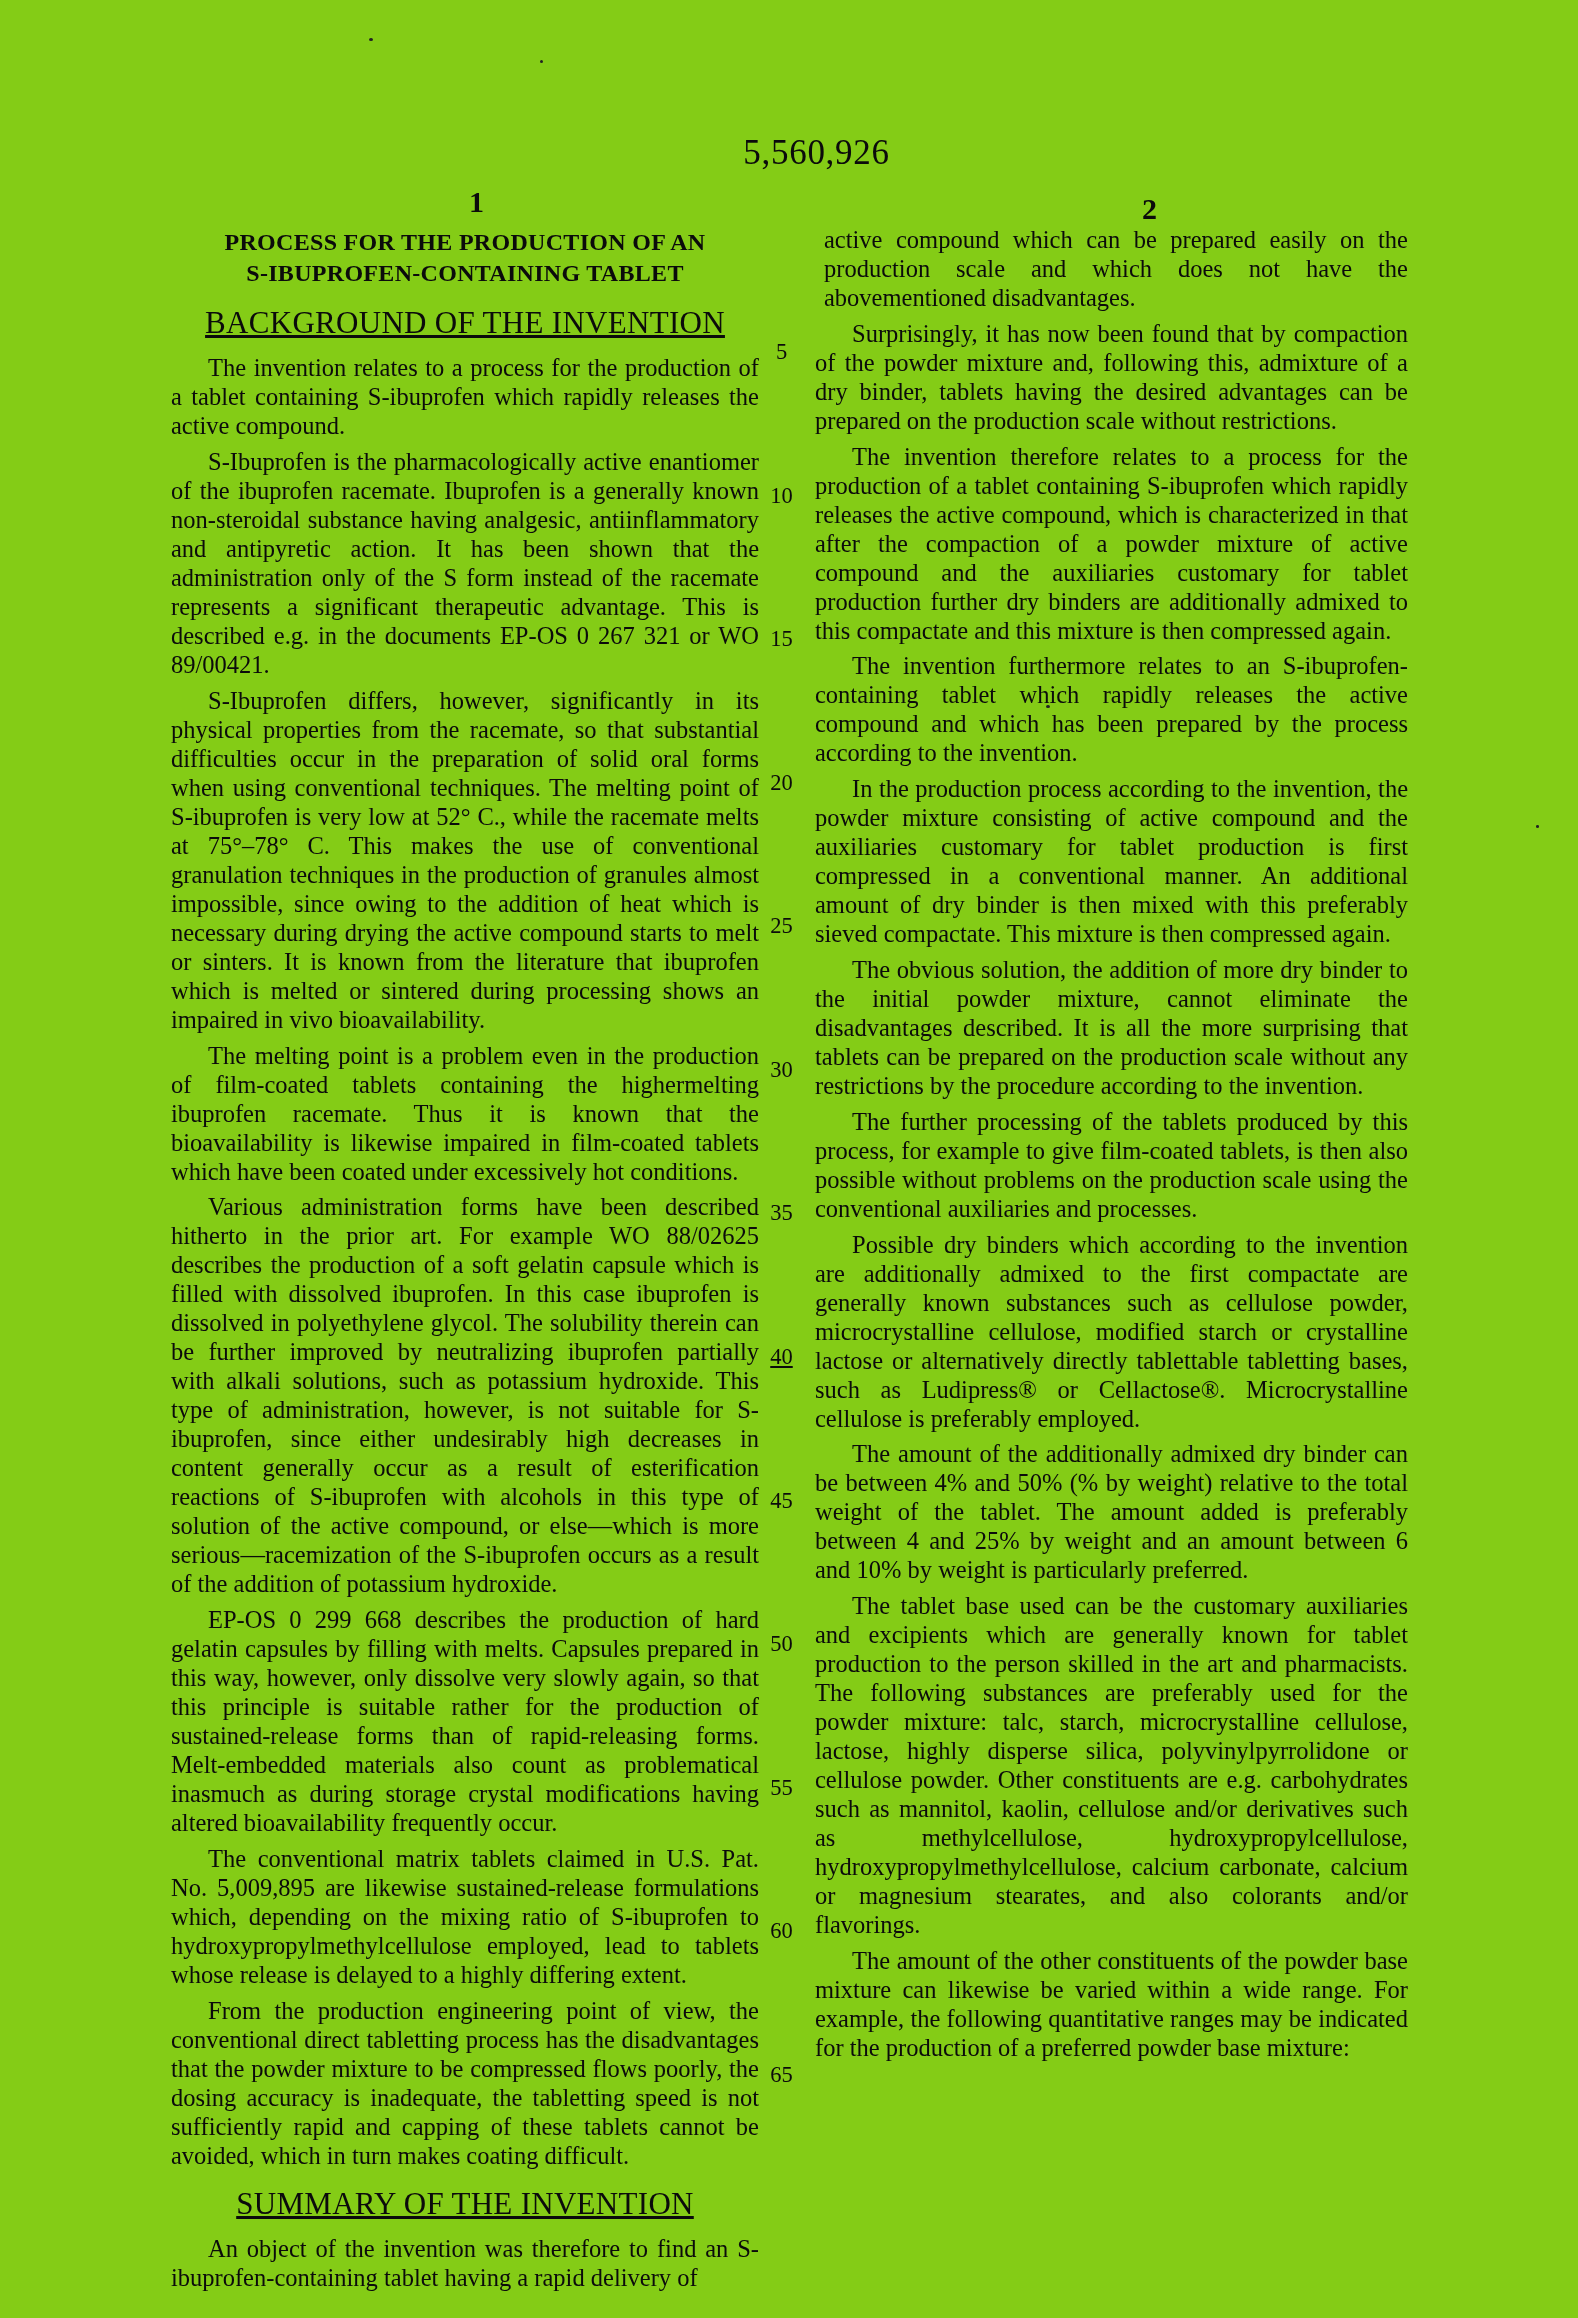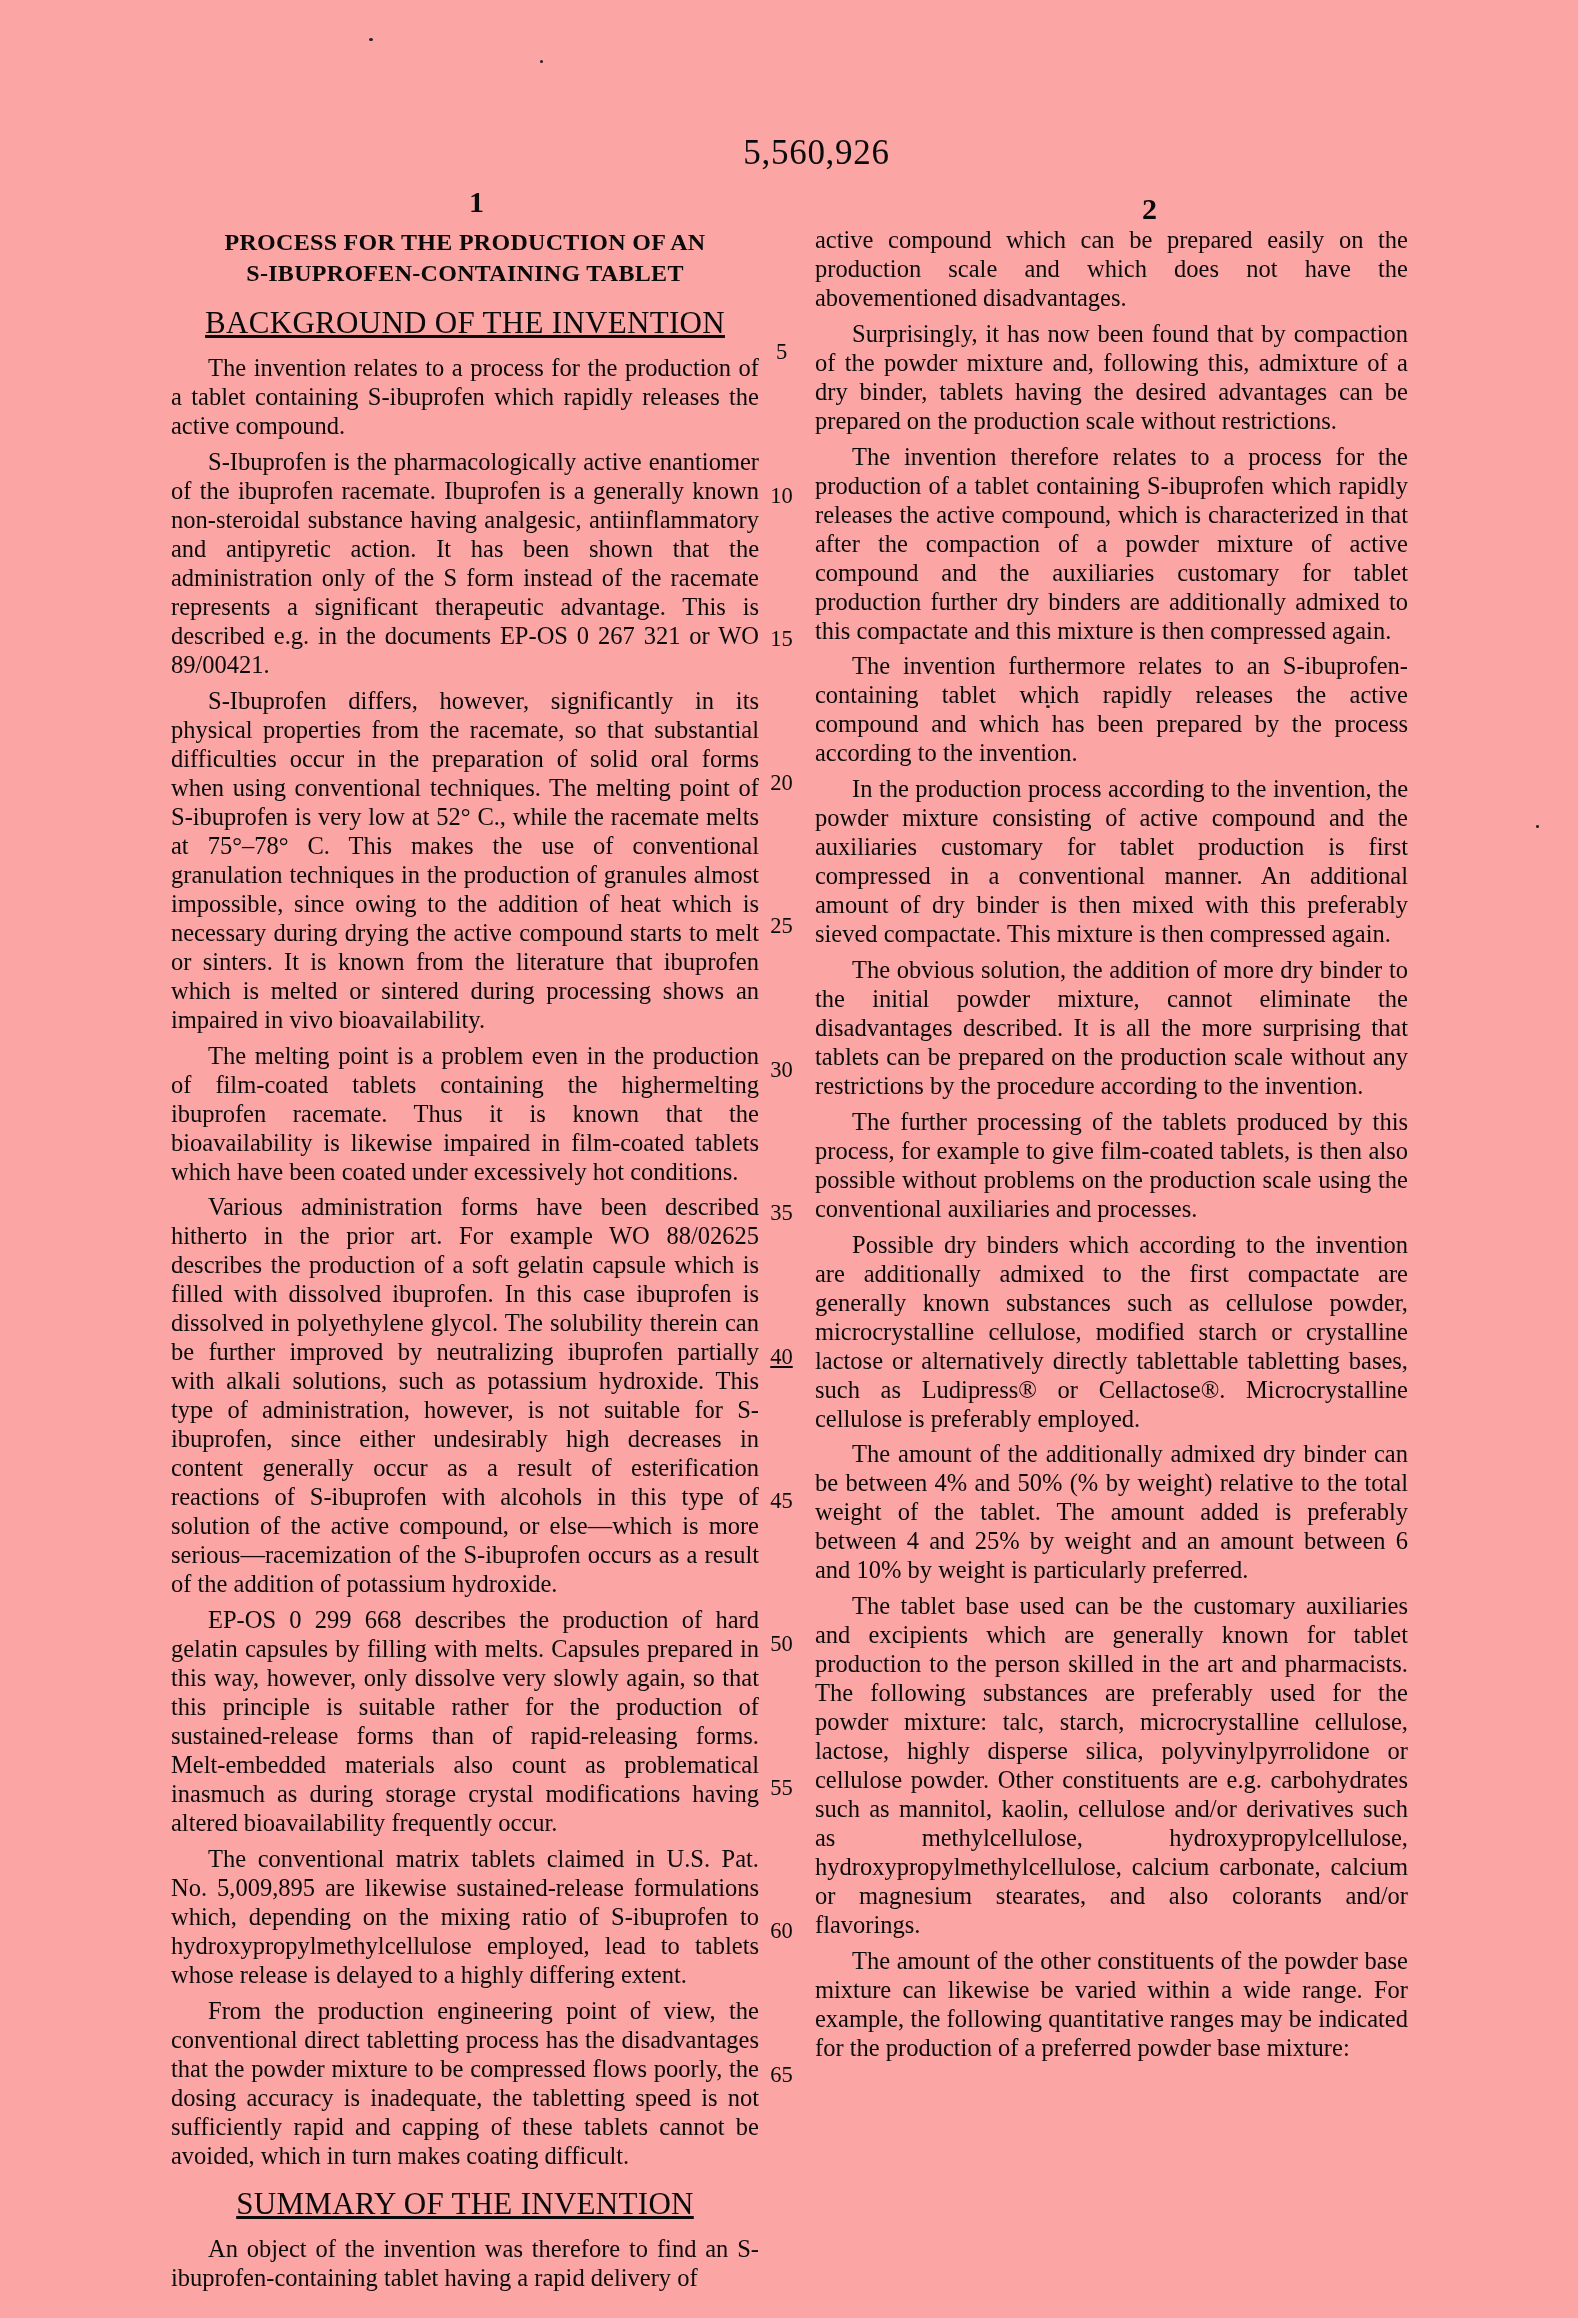--- a/index.html
+++ b/index.html
@@ -4,21 +4,21 @@
 <style>
   html, body {
     margin: 0;
     padding: 0;
     background: #e8e8e8;
   }
   .page {
     position: relative;
     width: 1578px;
     height: 2319px;
-    background: #fca5a5;
+    background: #84cc16;
     font-family: "Liberation Serif", serif;
     color: #0b0b0b;
     overflow: hidden;
   }
   .patent-number {
     position: absolute;
     top: 133px;
     left: 0;
     width: 1633px;
     text-align: center;
@@ -55,21 +55,21 @@
     font-size: 31px;
     font-weight: 500;
     letter-spacing: 0.3px;
     margin: 19px 0 16.3px 0;
     text-decoration: underline;
   }
   .blk-para, .blk-para-continue {
     margin: 0 0 6.8px 0;
     text-indent: 37px;
   }
-  .blk-para-continue { text-indent: 0; }
+  .blk-para-continue { text-indent: 0; margin-left: 9px; }
   .gutter {
     position: absolute;
     top: 0; left: 761px;
     width: 41px; height: 2319px;
   }
   .line-number {
     position: absolute;
     width: 41px;
     text-align: center;
     font-size: 22.5px;

